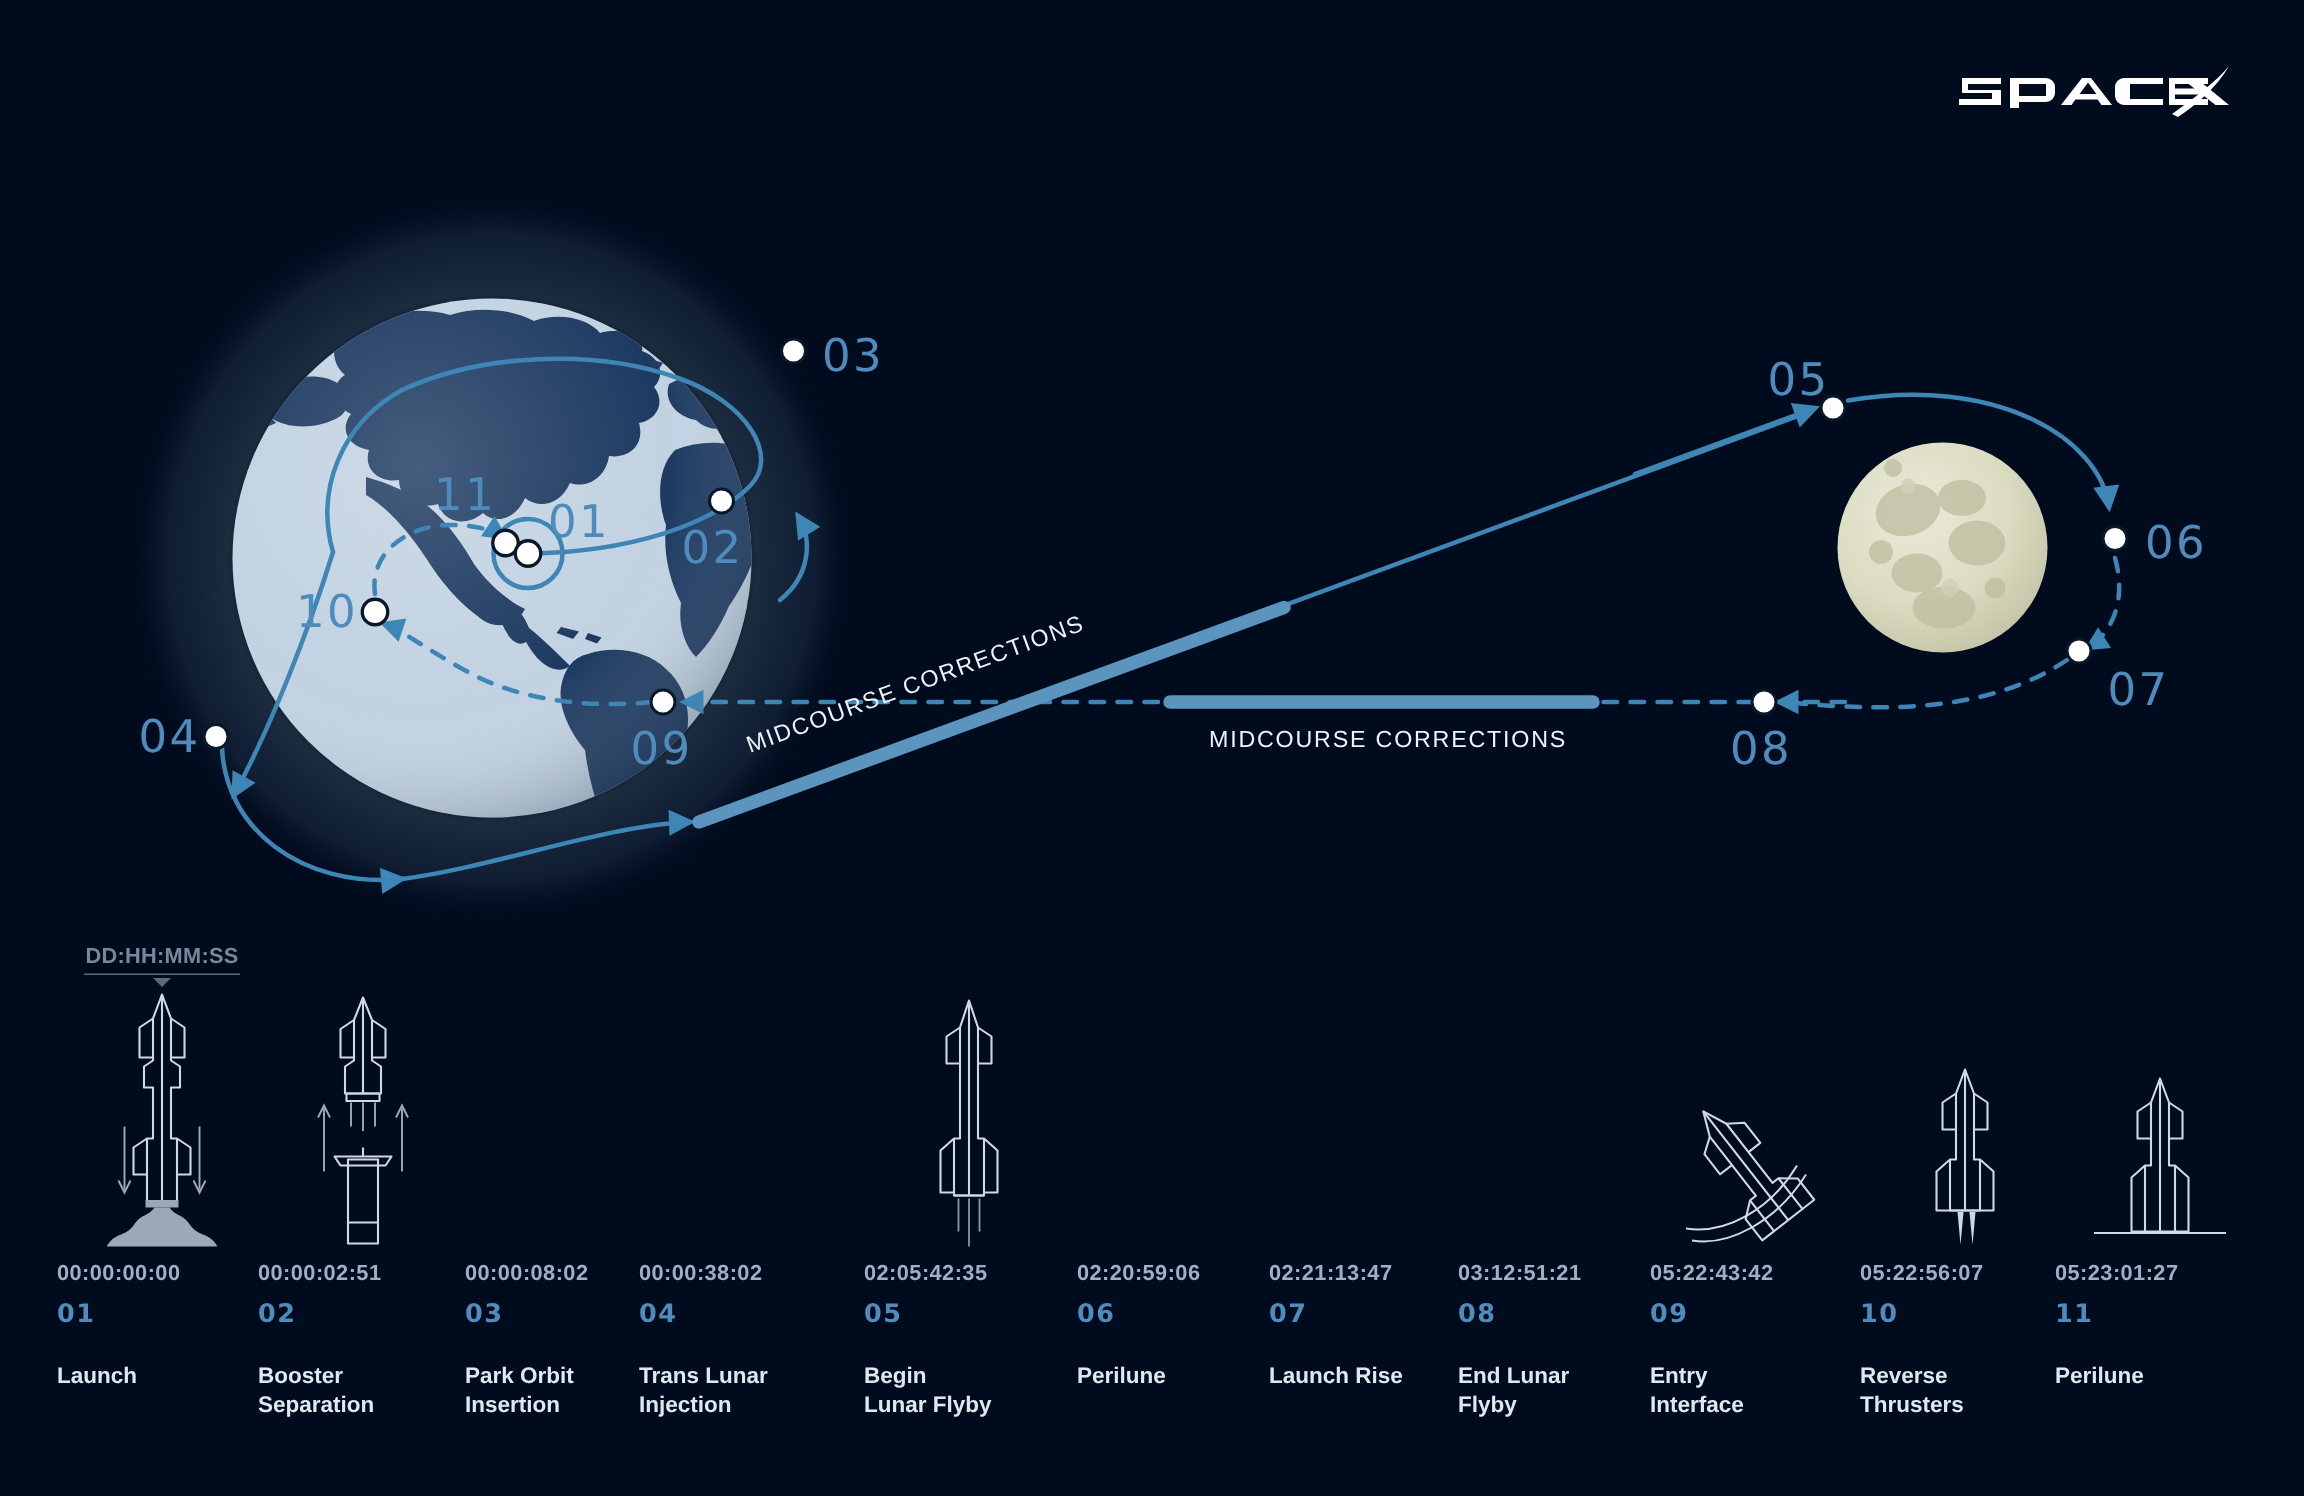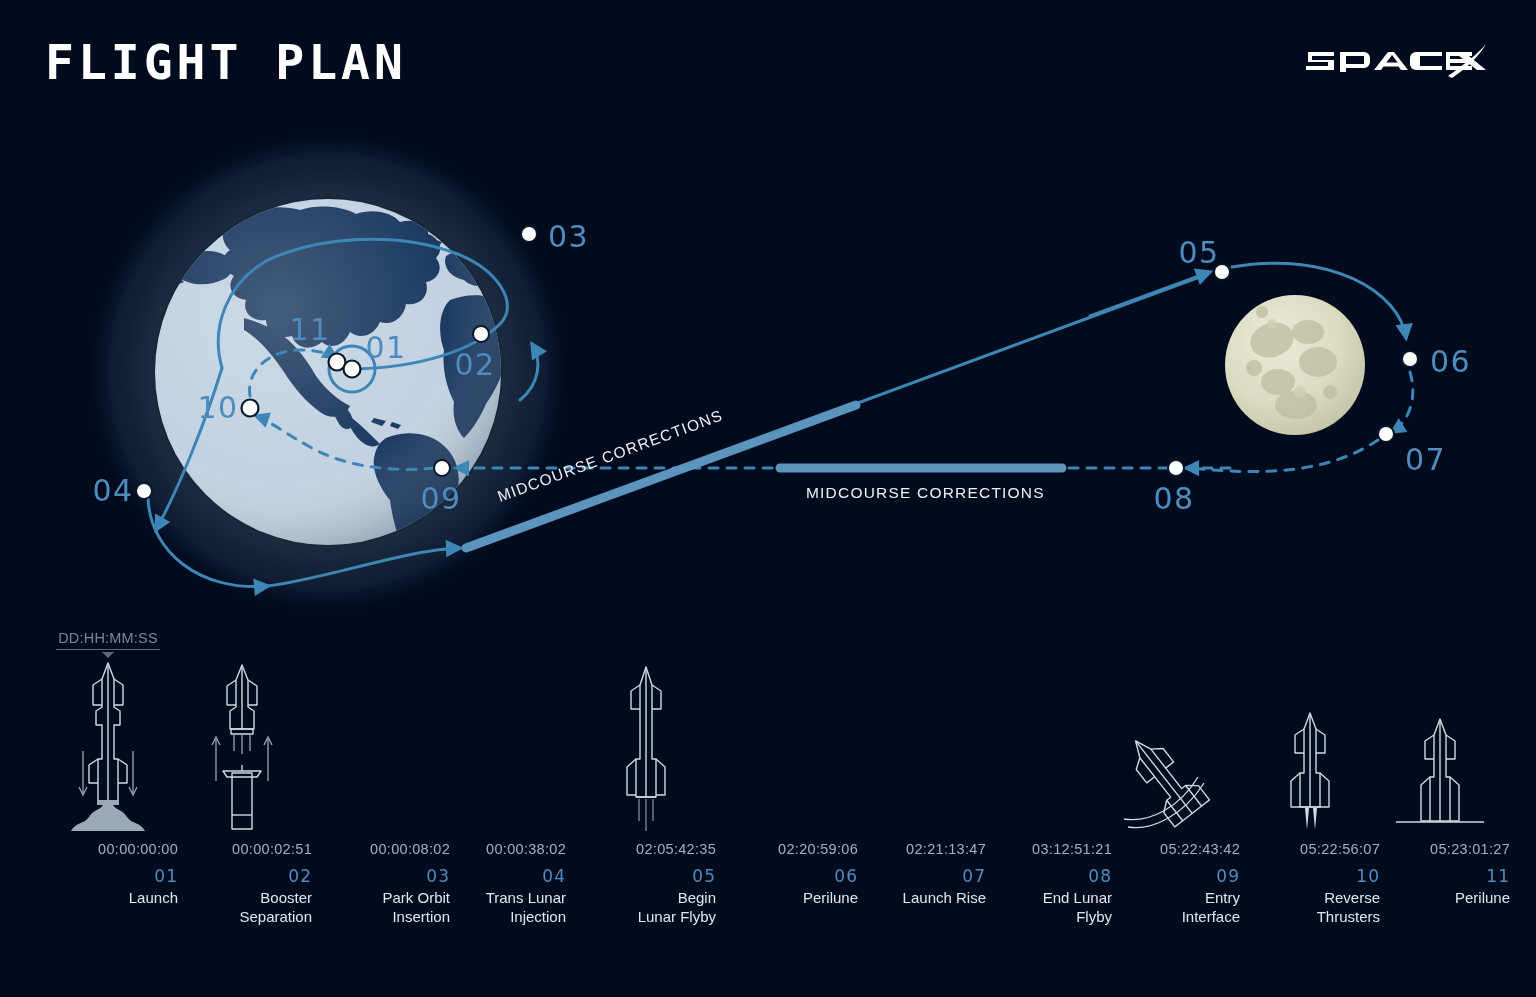--- a/index.html
+++ b/index.html
@@ -12,42 +12,41 @@
   #title{position:absolute;left:45px;top:38px;
          font-family:"DejaVu Sans Mono","Liberation Mono",monospace;
          font-size:48px;font-weight:700;letter-spacing:4px;color:#ffffff;
          line-height:1;}
   #logo{position:absolute;right:50px;top:38px;width:190px;height:46px;}
 
   
   #diagram{position:absolute;left:0;top:100px;width:1536px;height:540px;}
 
   
-  #timeline{position:absolute;left:0;top:640px;width:1536px;height:330px;}
-  .slot{position:absolute;top:0;width:140px;text-align:right;}
+  #timeline{position:absolute;left:0;top:640px;width:1536px;height:330px;font-weight:bold;}
+  .slot{position:absolute;top:0;width:140px;text-align:left;}
   .icon-box{height:195px;position:relative;}
   .icon-box svg{position:absolute;left:50%;bottom:0;transform:translateX(-50%);}
   .tcode{font-size:14.5px;color:#9fb0c4;letter-spacing:.3px;
          padding-top:6px;white-space:nowrap;}
   .tnum{font-size:17px;color:#4e8cbd;letter-spacing:1px;margin-top:9px;
         font-family:"DejaVu Sans","Liberation Sans",sans-serif;}
-  .tlabel{font-size:15px;color:#dfe7ef;margin-top:2px;line-height:1.28;}
+  .tlabel{font-size:15px;color:#dfe7ef;margin-top:22px;line-height:1.28;}
   #ddhdr{position:absolute;left:56px;top:-10px;font-size:14.5px;color:#77889b;
          letter-spacing:.2px;padding-bottom:3px;border-bottom:1px solid #5c6a7c;
          width:104px;text-align:center;}
   #ddcaret{position:absolute;left:102px;top:12px;width:0;height:0;
            border-left:6px solid transparent;border-right:6px solid transparent;
            border-top:6px solid #5c6a7c;}
 </style>
 </head>
 <body>
 
 <div class="stage">
 
-  <div id="title">FLIGHT PLAN</div>
 
   <svg id="logo" viewBox="0 0 190 46">
     <g fill="#ffffff">
       <path d="M12 14 h26 v4 H16 v4 h22 v10 H10 v-4 h22 v-4 H12z"></path>
       <path d="M44 14 h24 a6 6 0 0 1 6 6 v4 a6 6 0 0 1 -6 6 H50 v4 h-6z M50 18 v8 h18 v-8z"></path>
       <path d="M92 14 h6 l14 18 h-7 l-2.6 -3.6 H87.6 L85 32 h-7z M90.4 24.6 h11.2 L96 17z"></path>
       <path d="M120 14 h26 v4 h-22 v10 h22 v4 h-26 a6 6 0 0 1 -6 -6 v-6 a6 6 0 0 1 6 -6z"></path>
       <path d="M150 14 h26 v4 h-22 v3 h20 v4 h-20 v3 h22 v4 h-26z"></path>
       <path d="M158 14 l10 0 l22 18 l-9 0z"></path>
       <path d="M152 38 C166 28 182 16 190 6 C182 20 168 32 156 40z"></path>

